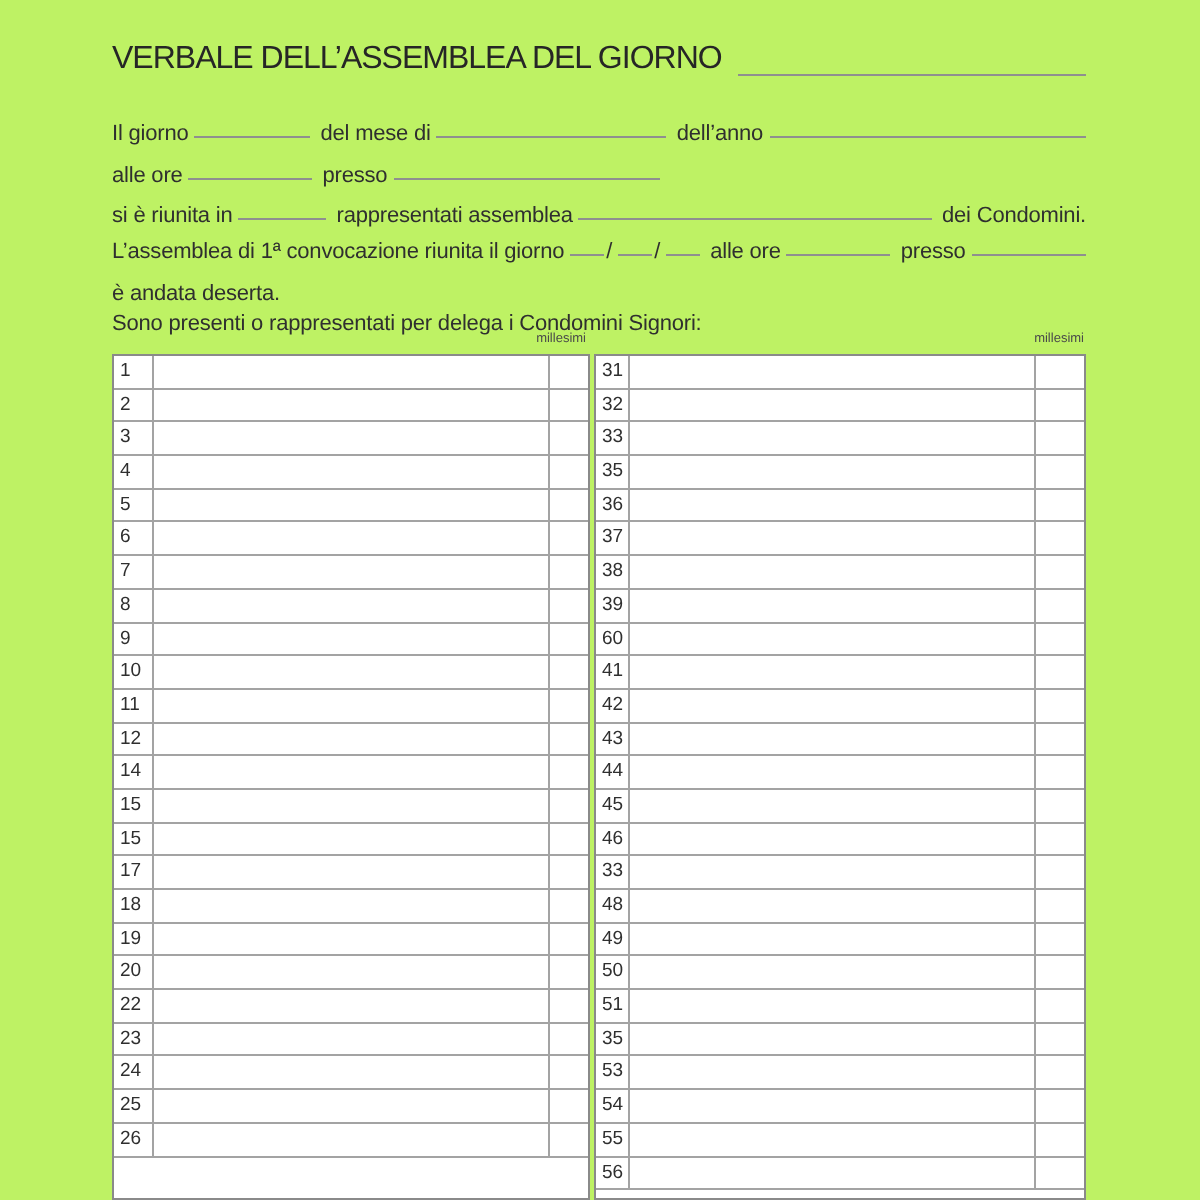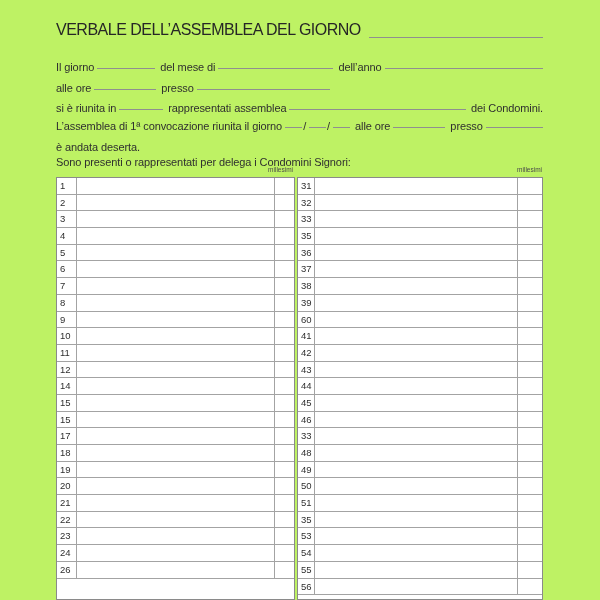--- a/index.html
+++ b/index.html
@@ -221,44 +221,44 @@
           <span class="name"></span>
           <span class="mill"></span>
         </div>
 
         <div class="trow">
           <span class="num">20</span>
           <span class="name"></span>
           <span class="mill"></span>
         </div>
 
-        <div class="trow">
-          <span class="num">21</span>
-          <span class="name"></span>
-          <span class="mill"></span>
-        </div>
 
         <div class="trow">
           <span class="num">22</span>
           <span class="name"></span>
           <span class="mill"></span>
         </div>
 
         <div class="trow">
           <span class="num">23</span>
           <span class="name"></span>
           <span class="mill"></span>
         </div>
 
         <div class="trow">
           <span class="num">24</span>
           <span class="name"></span>
           <span class="mill"></span>
         </div>
 
+        <div class="trow">
+          <span class="num">25</span>
+          <span class="name"></span>
+          <span class="mill"></span>
+        </div>
 
         <div class="trow">
           <span class="num">26</span>
           <span class="name"></span>
           <span class="mill"></span>
         </div>
       </div>
     <div class="half right">
 
         <div class="trow">

